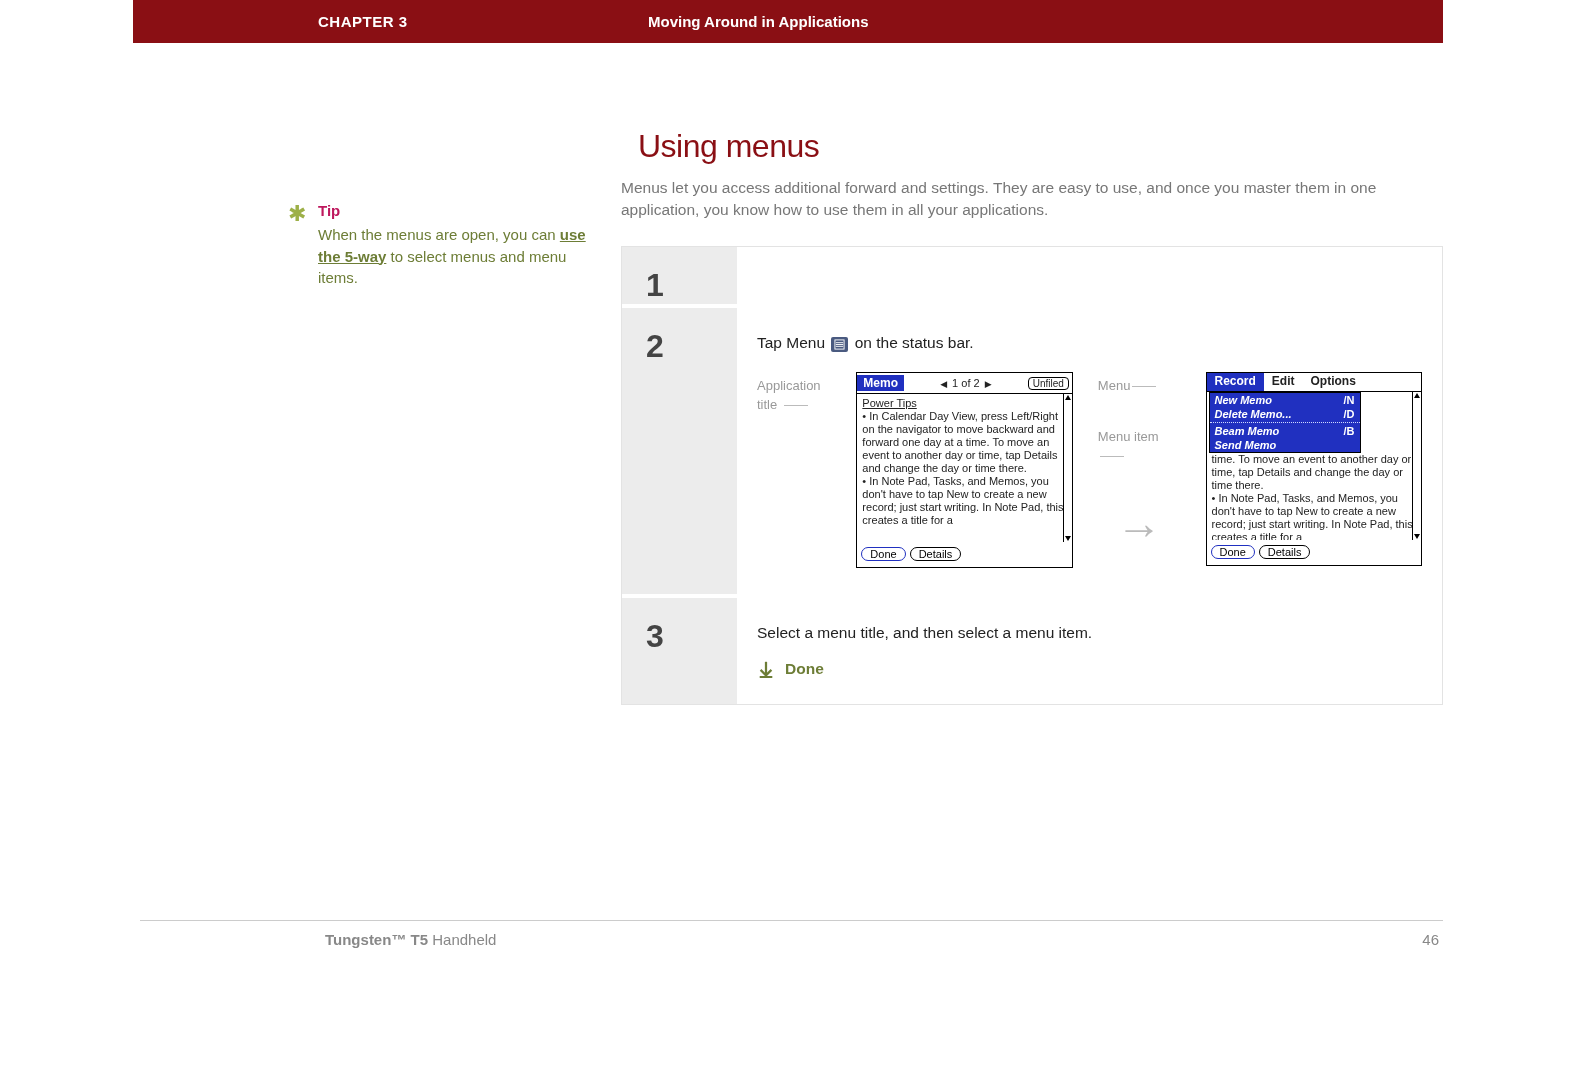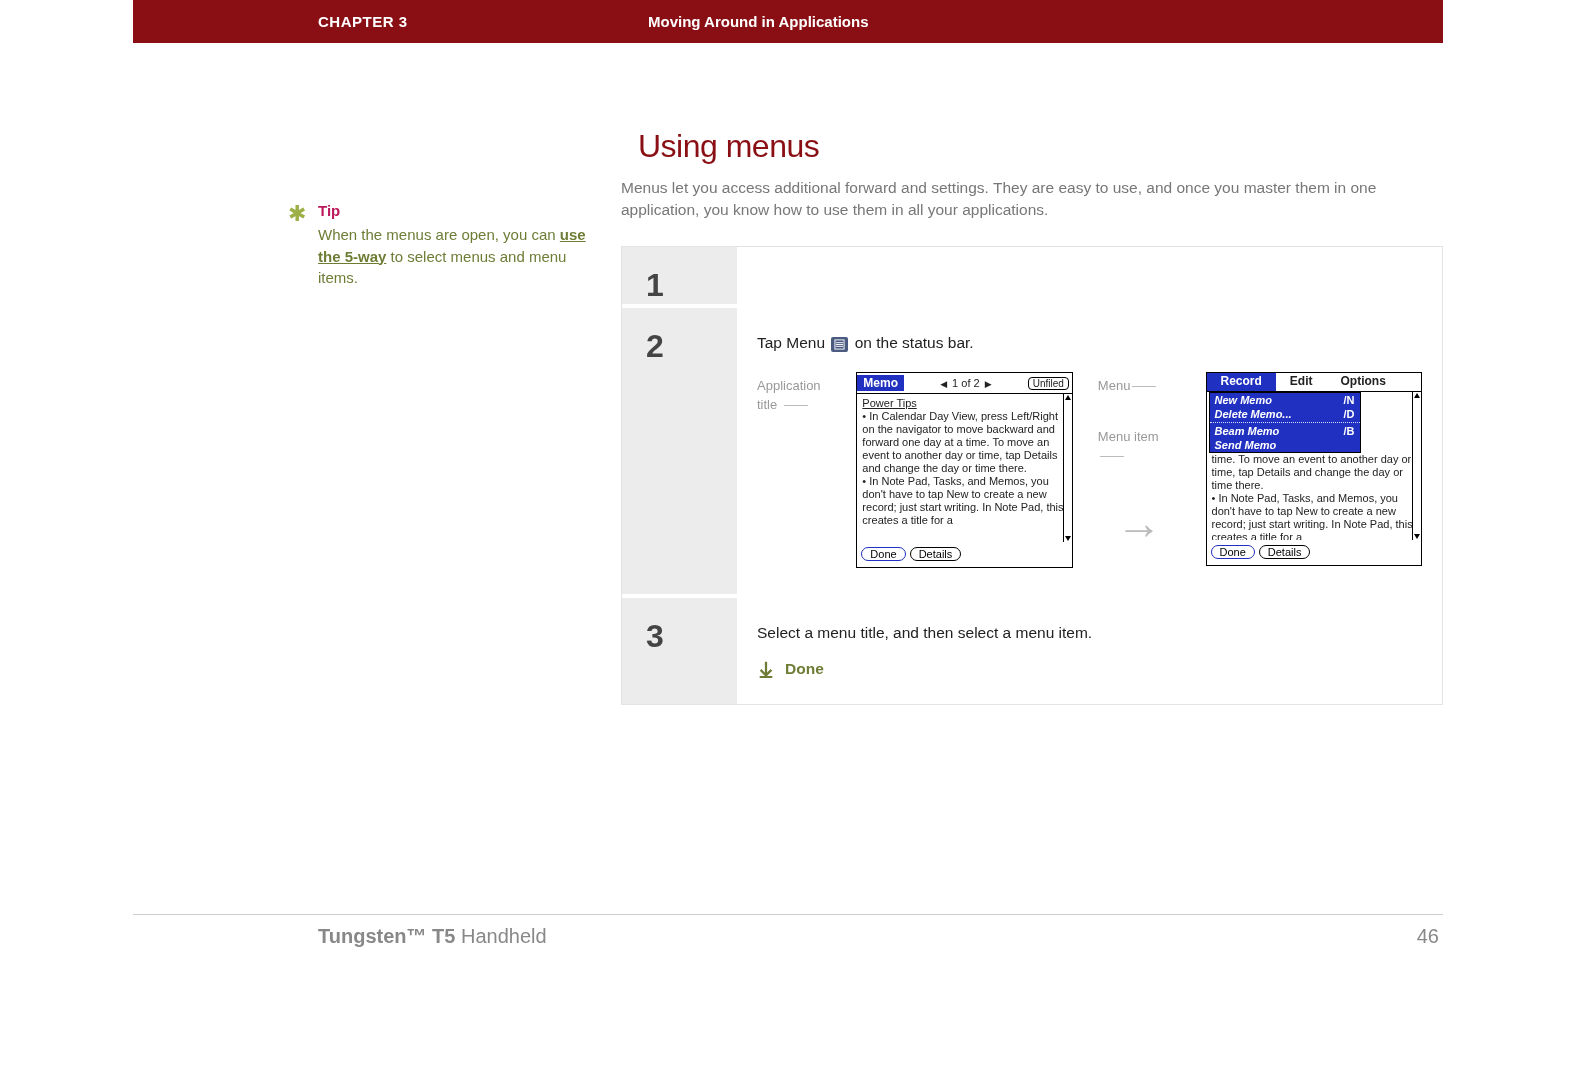--- a/index.html
+++ b/index.html
@@ -47,35 +47,35 @@
   .palm .body .underline{text-decoration:underline;}
   .palm .scroll{position:absolute;right:0;top:0;bottom:0;width:8px;border-left:1px solid #000;}
   .palm .scroll:before,.palm .scroll:after{content:'';position:absolute;left:1px;width:0;height:0;border-left:3px solid transparent;border-right:3px solid transparent;}
   .palm .scroll:before{top:1px;border-bottom:5px solid #000;}
   .palm .scroll:after{bottom:1px;border-top:5px solid #000;}
   .palm .btnrow{padding:5px 4px 6px 4px;display:flex;gap:4px;}
   .palm .pbtn{border:1.5px solid #2030c0;border-radius:10px;padding:0 8px;font-size:11px;color:#000;background:#fff;}
   .palm .pbtn.light{border-color:#000;}
   
   .palm2 .menubar{display:flex;background:#fff;border-bottom:1px solid #000;height:18px;align-items:stretch;font-size:12px;}
-  .palm2 .menubar span{padding:1px 14px;}
+  .palm2 .menubar span{padding:1px 8px;}
   .palm2 .menubar .sel{background:#2030c0;color:#fff;font-weight:700;}
   .palm2 .menubar .ot{font-weight:700;}
   .palm2 .dropdown{position:absolute;left:2px;top:19px;background:#2030c0;color:#fff;border:1px solid #000;width:150px;font-size:11px;z-index:2;}
   .palm2 .dropdown .row{display:flex;justify-content:space-between;padding:1px 5px;font-weight:700;font-style:italic;}
   .palm2 .dropdown .row .sc{font-style:normal;}
   .palm2 .dropdown .sep{border-top:1px dotted #cfd8ff;margin:1px 0;}
   .palm2wrap{position:relative;}
   .arrow-right{color:#bbb;font-size:46px;align-self:center;margin:0 6px;font-weight:700;}
   .callouts-right{display:flex;flex-direction:column;gap:32px;padding-top:4px;}
   
   .done{color:#6d7d36;font-weight:700;margin-top:18px;display:flex;align-items:center;gap:10px;}
   .done svg{width:18px;height:18px;}
   
-  .footer{position:absolute;bottom:0;left:0;right:0;border-top:1px solid #ccc;padding:10px 0 12px 0;display:flex;justify-content:space-between;color:#888;font-size:20px;}
+  .footer{position:absolute;bottom:0;left:7px;right:0;border-top:1px solid #ccc;padding:10px 0 12px 0;display:flex;justify-content:space-between;color:#888;font-size:15px;}
   .footer .prod{padding-left:185px;}
   .footer .prod b{color:#888;font-weight:700;}
   .footer .pg{padding-right:4px;margin-left:36px;}
 </style>
 </head>
 <body>
 
 <div class="page">
   <div class="topbar">
     <div class="chapter">CHAPTER 3</div>

